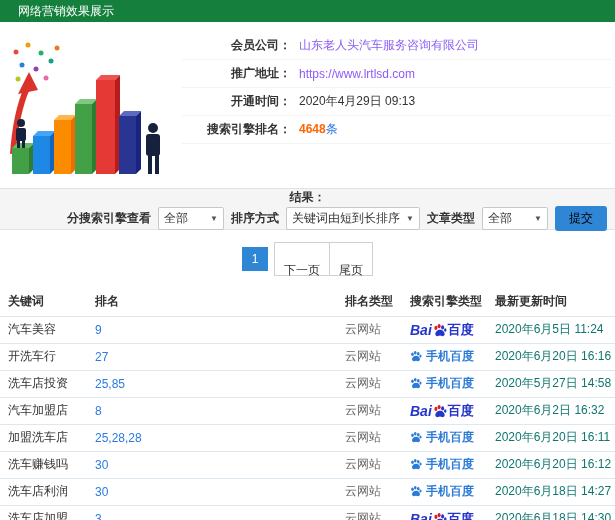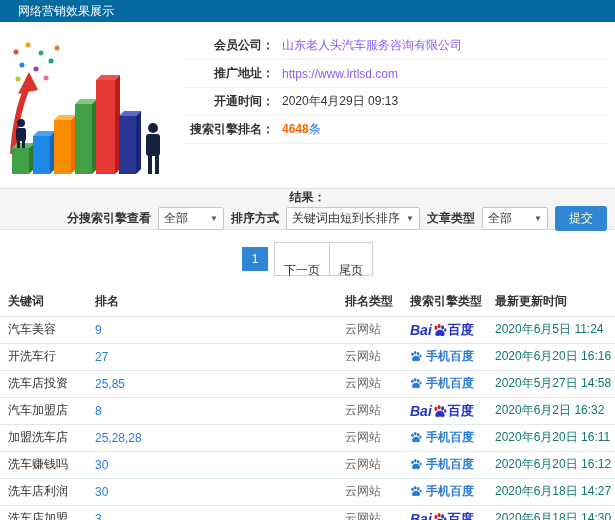--- a/index.html
+++ b/index.html
@@ -6,32 +6,32 @@
   html,body { width: 615px; height: 520px; }
   body {
     background: #fff;
     font-family: "Liberation Sans", "DejaVu Sans", sans-serif;
     font-size: 12px;
     color: #333;
     overflow: hidden;
   }
   .titlebar {
     height: 22px; line-height: 22px;
-    background: #0369a1; color: #fff;
+    background: #15803d; color: #fff;
     padding-left: 18px; font-size: 12px;
   }
   
   .top { display: flex; height: 166px; }
   .illustration { width: 182px; height: 166px; flex: 0 0 182px; }
   .info { flex: 1; padding-top: 10px; padding-right: 4px; }
   .info-row {
     display: flex; align-items: center; height: 28px;
     border-bottom: 1px solid #f3f3f3;
   }
-  .info-label { width: 92px; text-align: right; font-weight: bold; color: #333; flex: 0 0 92px; }
+  .info-label { width: 92px; text-align: right; font-weight: bold; color: #333; flex: 0 0 92px; margin-left: 17px; }
   .info-value { margin-left: 8px; }
   .link { color: #8b5cf6; text-decoration: none; cursor: pointer; }
   .plain { color: #333; }
   .hl { color: #ff6600; font-weight: bold; }
   .hl-suffix { color: #2a7ae2; }
   
   .filterbar {
     height: 42px; background: #f5f5f5;
     border-top: 1px solid #e2e2e2; border-bottom: 1px solid #e2e2e2;
     display: flex; align-items: center; padding: 0 8px; flex-direction: column;
@@ -42,21 +42,21 @@
   .fselect {
     background: #fff; border: 1px solid #c8c8c8; height: 23px;
     display: inline-flex; align-items: center; justify-content: space-between;
     padding: 0 5px; cursor: pointer; border-radius: 2px;
   }
   .fselect .arrow { font-size: 8px; color: #555; margin-left: 6px; }
   .sel-engine { width: 66px; }
   .sel-sort  { width: 134px; }
   .sel-type  { width: 66px; }
   .submit-btn {
-    background: #2e86d5; color: #fef9c3; border: none; height: 25px;
+    background: #2e86d5; color: #000000; border: none; height: 25px;
     padding: 0 14px; border-radius: 3px; font-size: 12px; cursor: pointer;
     font-family: inherit;
   }
   
   .pagination { margin-top: 12px; display: flex; justify-content: center; align-items: center; }
   .page-current {
     background: #2e86d5; border: 1px solid #2e86d5; color: #fff;
     min-width: 26px; height: 24px; line-height: 22px; text-align: center; cursor: pointer;
   }
   .page-group { display: flex; margin-left: 6px; }

